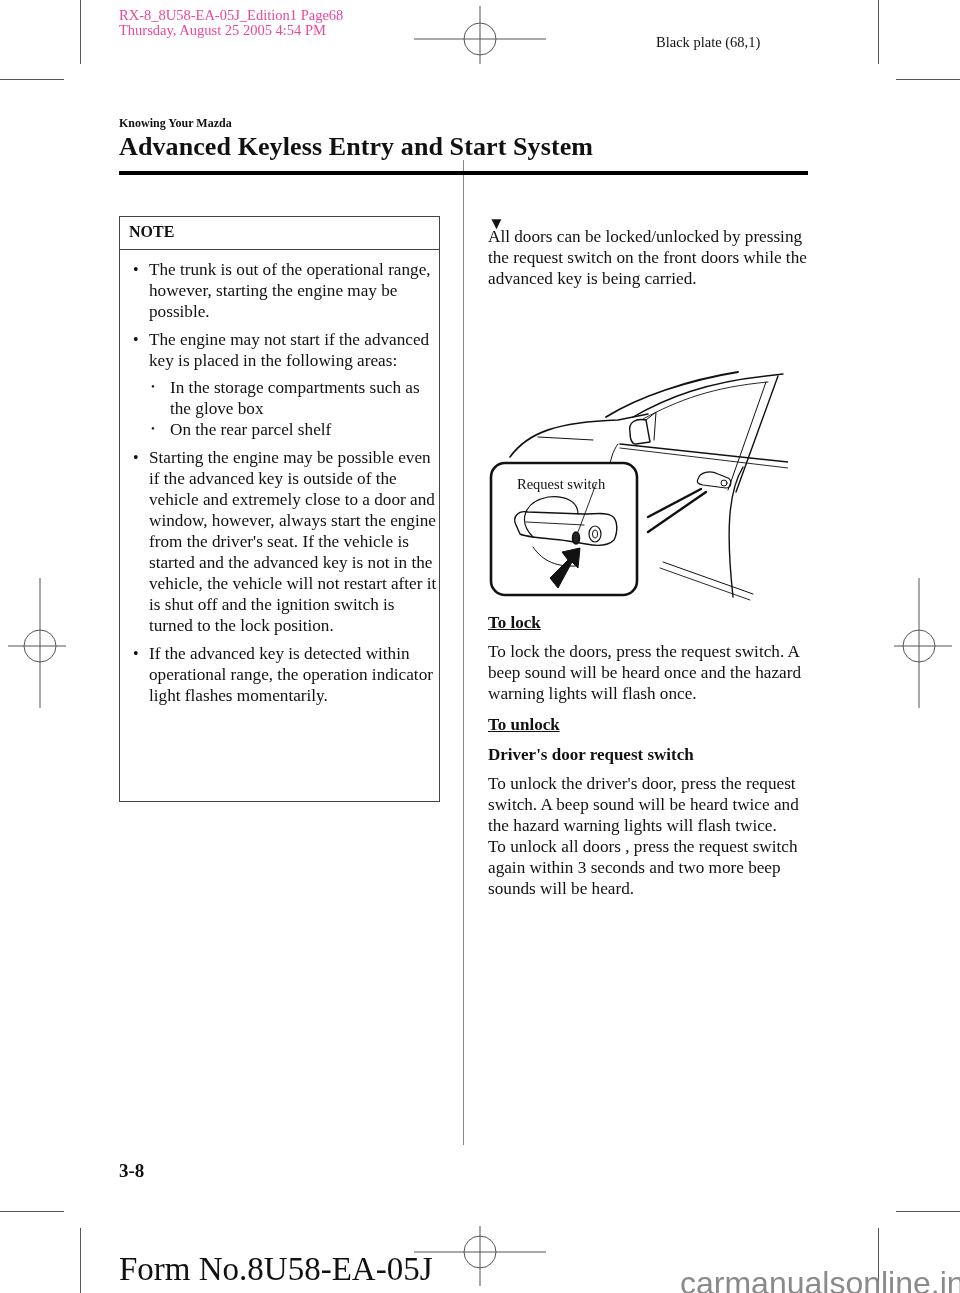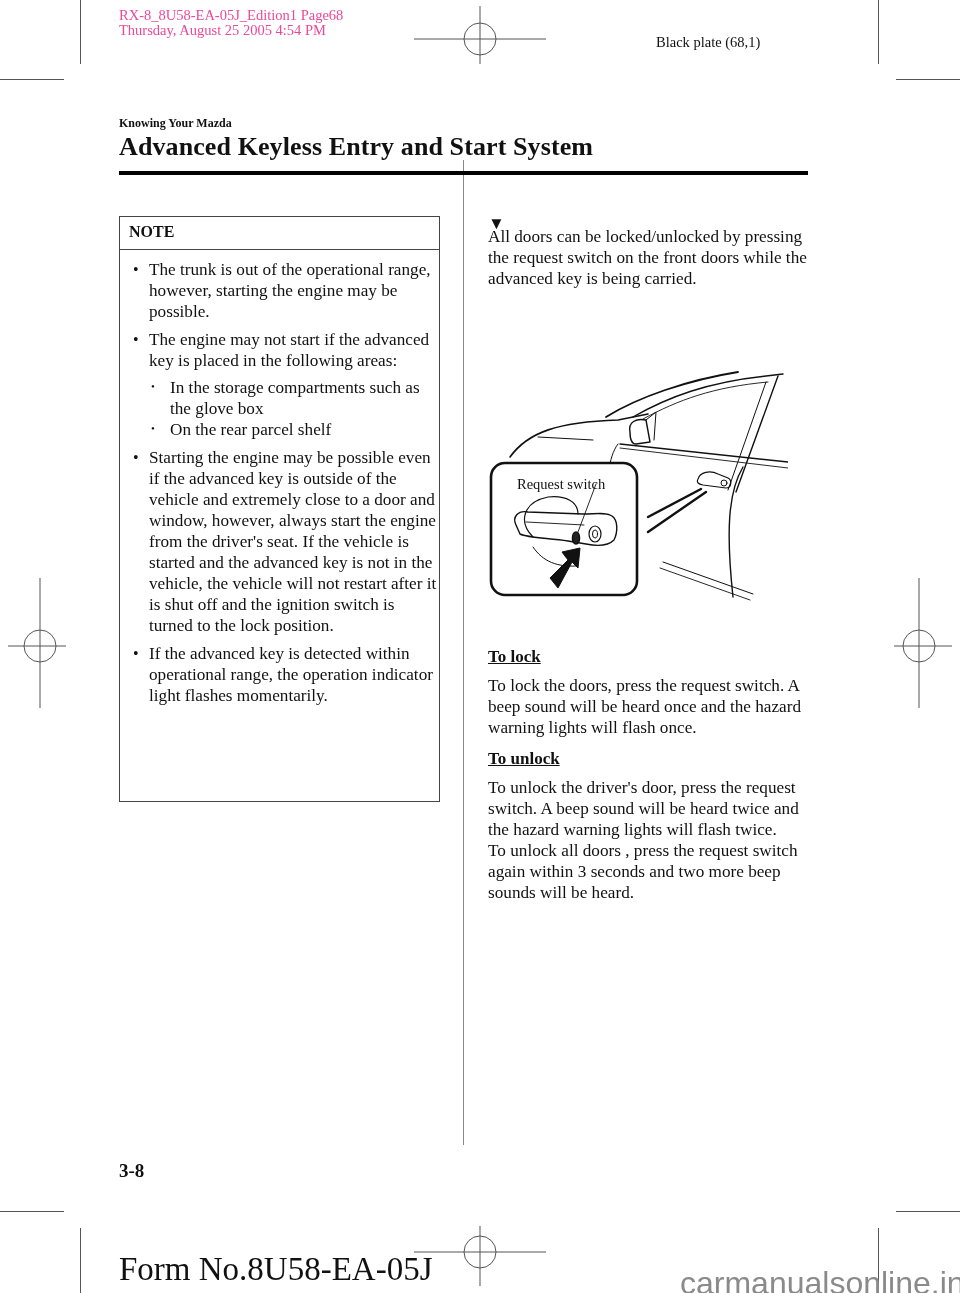--- a/index.html
+++ b/index.html
@@ -145,23 +145,24 @@
 
     <ellipse cx="88" cy="176" rx="3.5" ry="6" stroke-width="1.6" fill="#222"></ellipse>
 
     <path d="M108,122 L90,170" stroke-width="0.9"></path>
   </g>
 
   <path d="M70,226 L62,216 L80,198 L74,190 L92,186 L90,206 L84,200 Z" fill="#111" stroke="#111" stroke-width="1"></path>
 </svg>
 <div class="abs" style="left:517px;top:476px;font-size:14.5px;">Request switch</div>
 
-<div class="abs" style="left:488px;top:647px;width:322px;">
+<div class="abs" style="left:488px;top:613px;width:322px;">
   <div class="ul-label">To lock</div>
   <p class="body-text" style="margin-top:8px;">To lock the doors, press the request switch. A beep sound will be heard once and the hazard warning lights will flash once.</p>
   <div class="ul-label" style="margin-top:11px;">To unlock</div>
+  <div class="bold-label" style="margin-top:10px;">Driver's door request switch</div>
   <p class="body-text" style="margin-top:8px;">To unlock the driver's door, press the request switch. A beep sound will be heard twice and the hazard warning lights will flash twice.</p>
   <p class="body-text">To unlock all doors , press the request switch again within 3 seconds and two more beep sounds will be heard.</p>
 </div>
 
 <div class="abs page-num" style="left:119px;top:1160px;">3-8</div>
 <div class="abs form-no" style="left:119px;top:1251px;">Form No.8U58-EA-05J</div>
 <div class="abs watermark" style="left:680px;top:1265px;">carmanualsonline.info</div>
 
 </body></html>

